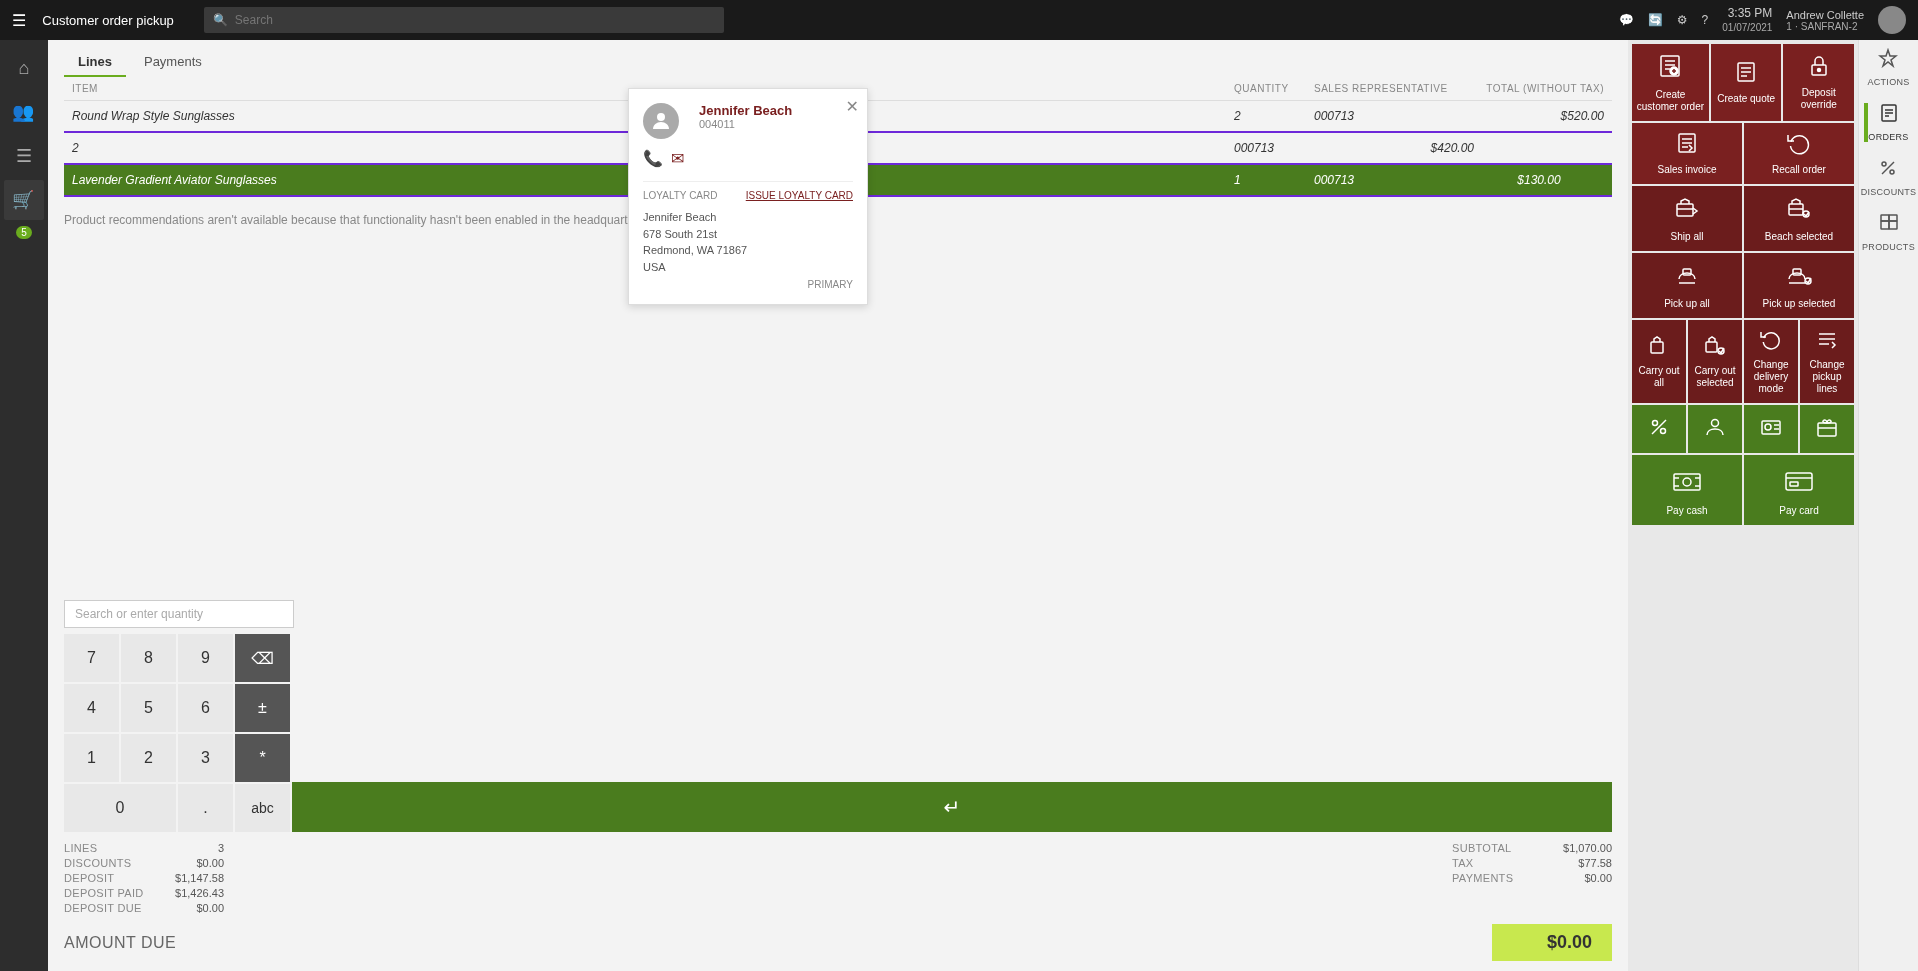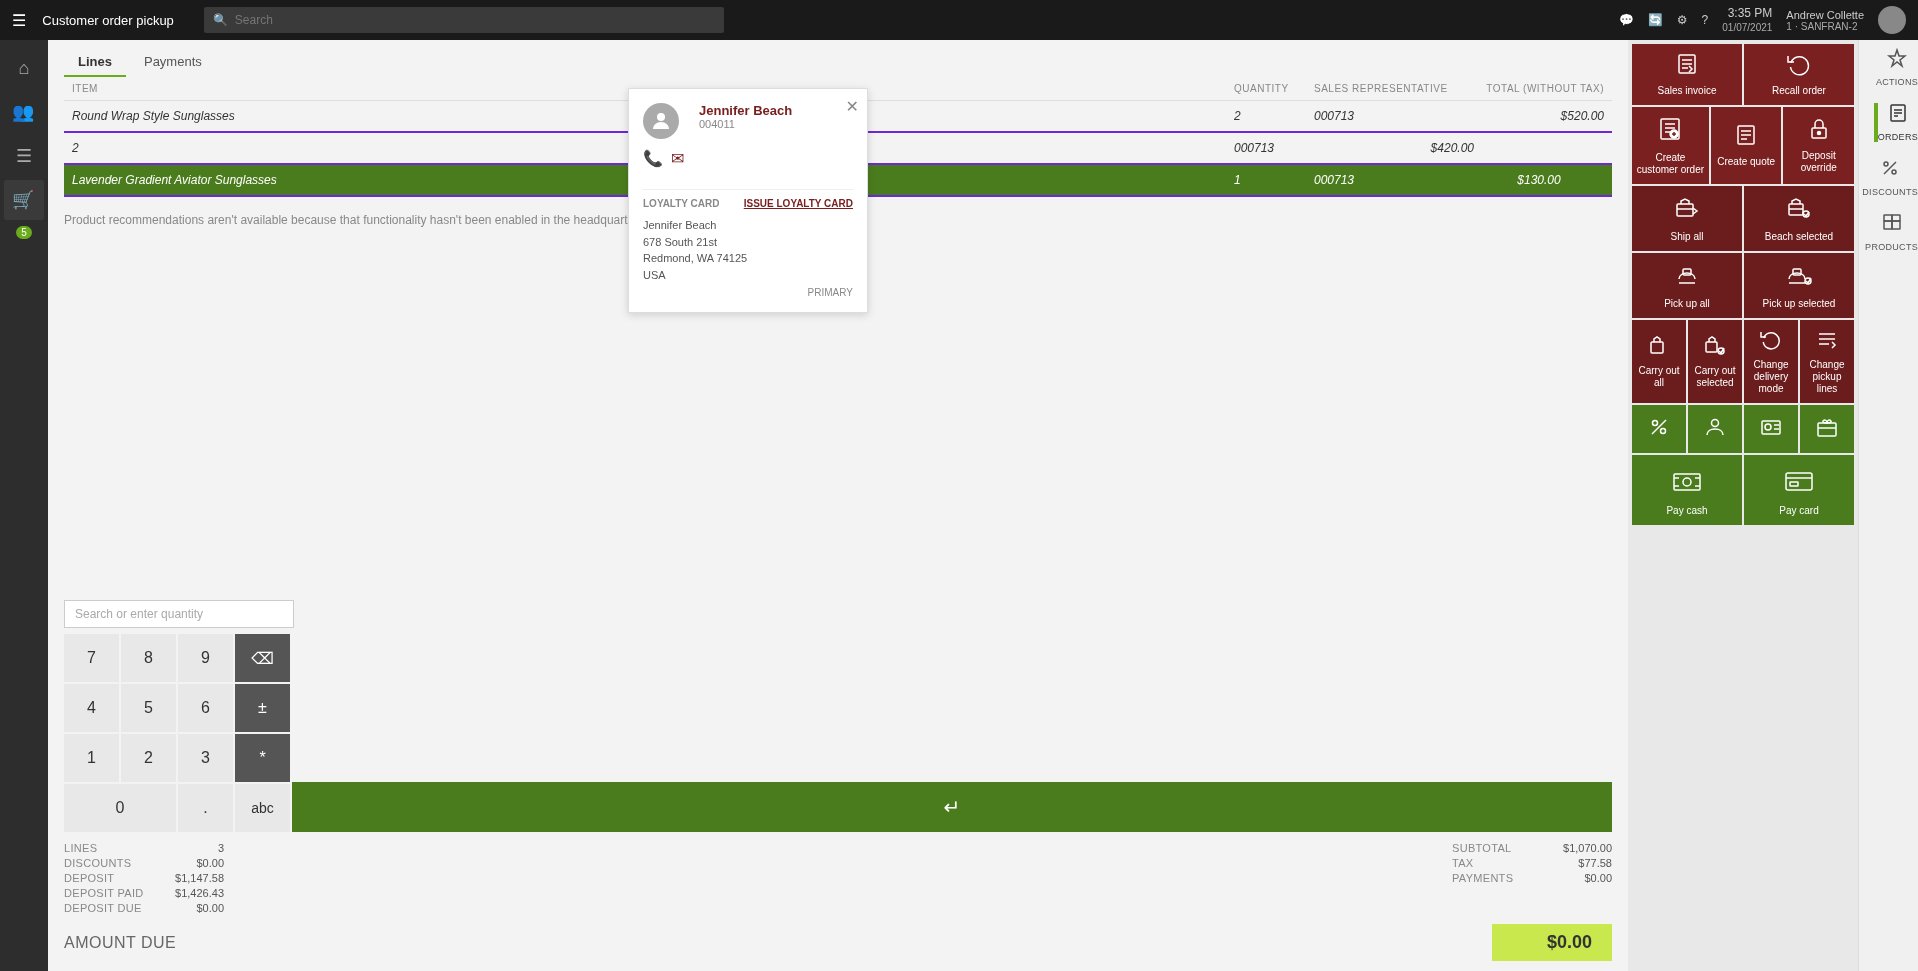--- a/index.html
+++ b/index.html
@@ -262,21 +262,21 @@
     .tile.green { background: #4a7c1e; }
     .tile-icon { font-size: 20px; }
     .tile-label { font-size: 10px; line-height: 1.2; }
 
     
     .side-toolbar {
       width: 60px;
       background: #f0f0f0;
       display: flex;
       flex-direction: column;
-      align-items: flex-end;
+      align-items: center;
       padding: 8px 0;
       gap: 16px;
       border-left: 1px solid #ddd;
     }
     .side-tool-item {
       display: flex;
       flex-direction: column;
       align-items: center;
       gap: 4px;
       cursor: pointer;
@@ -310,22 +310,22 @@
       color: #fff; font-size: 18px;
       float: left;
       margin-right: 10px;
     }
     .customer-name { font-size: 13px; color: #7a2020; font-weight: 600; }
     .customer-id { font-size: 11px; color: #888; }
     .customer-actions { display: flex; gap: 8px; margin-top: 6px; clear: both; padding-top: 4px; }
     .customer-action-btn { color: #7a2020; font-size: 16px; cursor: pointer; }
     .loyalty-row {
       display: flex; align-items: flex-end; justify-content: space-between;
-      margin-top: 21px; padding-top: 8px; border-top: 1px solid #eee;
-      font-size: 10px; color: #888; text-transform: uppercase; font-weight: bold;
+      margin-top: 13px; padding-top: 8px; border-top: 1px solid #eee;
+      font-size: 10px; color: #888; text-transform: uppercase;
     }
     .loyalty-link { color: #7a2020; cursor: pointer; text-decoration: underline; font-size: 10px; }
     .customer-address { margin-top: 8px; font-size: 11px; color: #555; line-height: 1.5; }
     .primary-badge { color: #888; font-size: 10px; text-align: right; margin-top: 4px; text-transform: uppercase; }
     .lines-area {
       flex: 1;
       display: flex;
       flex-direction: column;
       min-width: 0;
       padding: 0;
@@ -514,53 +514,29 @@
       <span class="customer-action-btn">📞</span>
       <span class="customer-action-btn">✉</span>
     </div>
     <div class="loyalty-row">
       <span>LOYALTY CARD</span>
       <span class="loyalty-link">Issue loyalty card</span>
     </div>
     <div class="customer-address">
       <div>Jennifer Beach</div>
       <div>678 South 21st</div>
-      <div>Redmond, WA 74125</div>
+      <div>Redmond, WA 71867</div>
       <div>USA</div>
     </div>
     <div class="primary-badge">PRIMARY</div>
   </div>
 
   <div class="right-panel">
 
     <div class="action-tiles">
-
-      <div class="tile-row">
-        <div class="tile dark-red">
-          <span class="tile-icon">
-            <svg width="24" height="24" viewBox="0 0 24 24" fill="none" stroke="white" stroke-width="1.5">
-              <rect x="4" y="3" width="16" height="18" rx="1"></rect>
-              <line x1="7" y1="8" x2="17" y2="8"></line>
-              <line x1="7" y1="12" x2="17" y2="12"></line>
-              <line x1="7" y1="16" x2="13" y2="16"></line>
-              <polyline points="14,14 17,17 14,20"></polyline>
-            </svg>
-          </span>
-          <span class="tile-label">Sales invoice</span>
-        </div>
-        <div class="tile dark-red">
-          <span class="tile-icon">
-            <svg width="24" height="24" viewBox="0 0 24 24" fill="none" stroke="white" stroke-width="1.5">
-              <polyline points="1,4 1,10 7,10"></polyline>
-              <path d="M3.51 15a9 9 0 1 0 .49-4.36"></path>
-            </svg>
-          </span>
-          <span class="tile-label">Recall order</span>
-        </div>
-      </div>
 
       <div class="tile-row">
         <div class="tile dark-red" style="flex:1.1;">
           <span class="tile-icon">
             <svg width="28" height="28" viewBox="0 0 28 28" fill="none" stroke="white" stroke-width="1.5">
               <rect x="5" y="4" width="18" height="20" rx="1"></rect>
               <line x1="9" y1="9" x2="19" y2="9"></line>
               <line x1="9" y1="13" x2="19" y2="13"></line>
               <line x1="9" y1="17" x2="14" y2="17"></line>
               <circle cx="18" cy="19" r="4" fill="white" stroke="white"></circle>
@@ -583,20 +559,44 @@
         </div>
         <div class="tile dark-red">
           <span class="tile-icon">
             <svg width="24" height="24" viewBox="0 0 24 24" fill="none" stroke="white" stroke-width="1.5">
               <rect x="5" y="11" width="14" height="10" rx="1"></rect>
               <path d="M8 11V7a4 4 0 0 1 8 0v4"></path>
               <circle cx="12" cy="16" r="1.5" fill="white"></circle>
             </svg>
           </span>
           <span class="tile-label">Deposit override</span>
+        </div>
+      </div>
+
+      <div class="tile-row">
+        <div class="tile dark-red">
+          <span class="tile-icon">
+            <svg width="24" height="24" viewBox="0 0 24 24" fill="none" stroke="white" stroke-width="1.5">
+              <rect x="4" y="3" width="16" height="18" rx="1"></rect>
+              <line x1="7" y1="8" x2="17" y2="8"></line>
+              <line x1="7" y1="12" x2="17" y2="12"></line>
+              <line x1="7" y1="16" x2="13" y2="16"></line>
+              <polyline points="14,14 17,17 14,20"></polyline>
+            </svg>
+          </span>
+          <span class="tile-label">Sales invoice</span>
+        </div>
+        <div class="tile dark-red">
+          <span class="tile-icon">
+            <svg width="24" height="24" viewBox="0 0 24 24" fill="none" stroke="white" stroke-width="1.5">
+              <polyline points="1,4 1,10 7,10"></polyline>
+              <path d="M3.51 15a9 9 0 1 0 .49-4.36"></path>
+            </svg>
+          </span>
+          <span class="tile-label">Recall order</span>
         </div>
       </div>
 
       <div class="tile-row">
         <div class="tile medium-red">
           <span class="tile-icon">
             <svg width="28" height="28" viewBox="0 0 28 28" fill="none" stroke="white" stroke-width="1.5">
               <rect x="4" y="10" width="16" height="12" rx="1"></rect>
               <polyline points="8,10 8,7 12,5 16,7 16,10"></polyline>
               <line x1="4" y1="15" x2="20" y2="15"></line>

